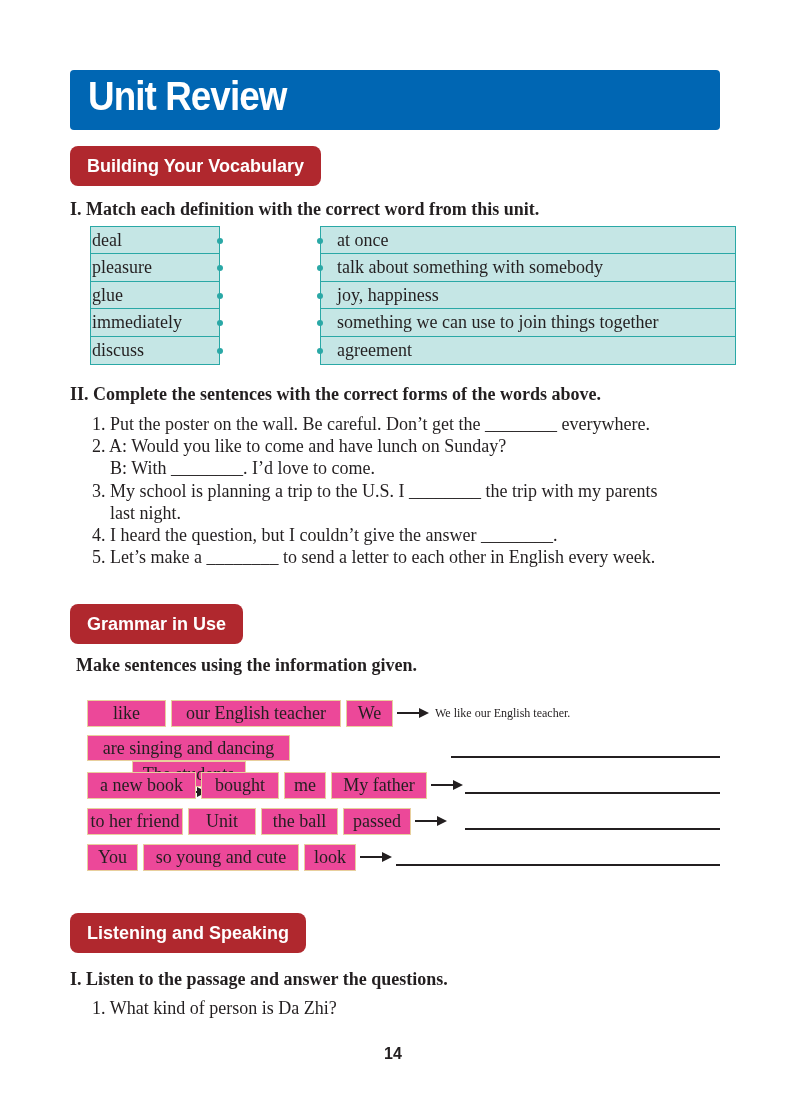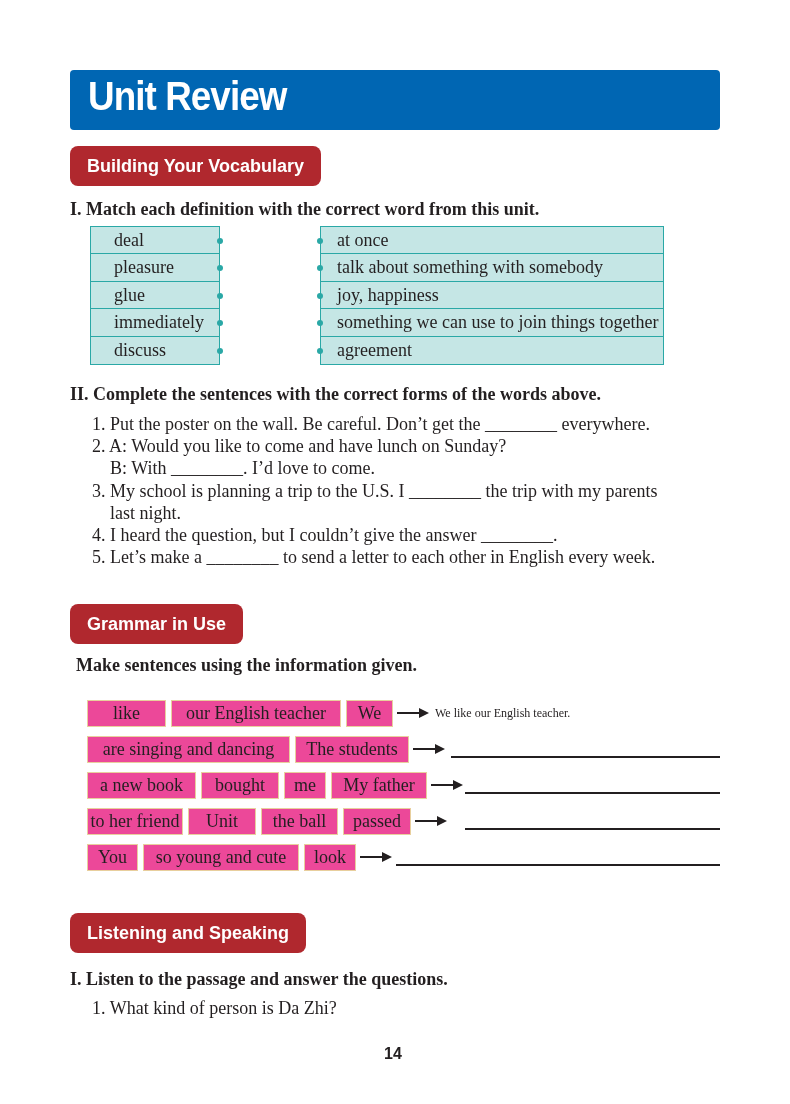--- a/index.html
+++ b/index.html
@@ -29,22 +29,22 @@
   
   .match-table {
     position: absolute; border: 1px solid #2aa8a6; background: #c5e6e5;
   }
   .match-row {
     height: 27.4px; border-bottom: 1px solid #2aa8a6; font-size: 18px; line-height: 27px;
     position: relative; white-space: nowrap;
   }
   .match-row:last-child { border-bottom: none; }
   .left-table { left: 90px; top: 226px; width: 130px; height: 139px; }
-  .left-table .match-row { padding-left: 23px; }
-  .right-table { left: 320px; top: 226px; width: 344px; height: 139px; }
+  .left-table .match-row { padding-left: 1px; }
+  .right-table { left: 320px; top: 226px; width: 416px; height: 139px; }
   .right-table .match-row { padding-left: 16px; }
   .dot {
     position: absolute; width: 6px; height: 6px; border-radius: 50%; background: #2aa8a6; top: 11px;
   }
   .left-table .dot { right: -4px; }
   .right-table .dot { left: -4px; }
 
   .sentences { position: absolute; left: 92px; top: 413px; font-size: 18px; line-height: 22.2px; }
   .sentences div { white-space: nowrap; }
   .indent { padding-left: 18px; }
@@ -112,21 +112,21 @@
 <div class="instruction" style="left:76px; top:655px;">Make sentences using the information given.</div>
 
 <div class="g-row" style="top:699px;">
   <div class="word-box" style="width:79px;">like</div>
   <div class="word-box" style="width:170px;">our English teacher</div>
   <div class="word-box" style="width:47px;">We</div>
   <span class="arrow"></span>
   <span class="answer-text">We like our English teacher.</span>
 </div>
 
-<div class="g-row" style="top:735px;">
+<div class="g-row" style="top:735px;flex-direction:column;">
   <div class="word-box" style="width:203px;">are singing and dancing</div>
   <div class="word-box" style="width:114px;">The students</div>
   <span class="arrow"></span>
 </div>
 <div class="answer-line" style="left:451px; top:756px;"></div>
 
 <div class="g-row" style="top:771px;">
   <div class="word-box" style="width:109px;">a new book</div>
   <div class="word-box" style="width:78px;">bought</div>
   <div class="word-box" style="width:42px;">me</div>

